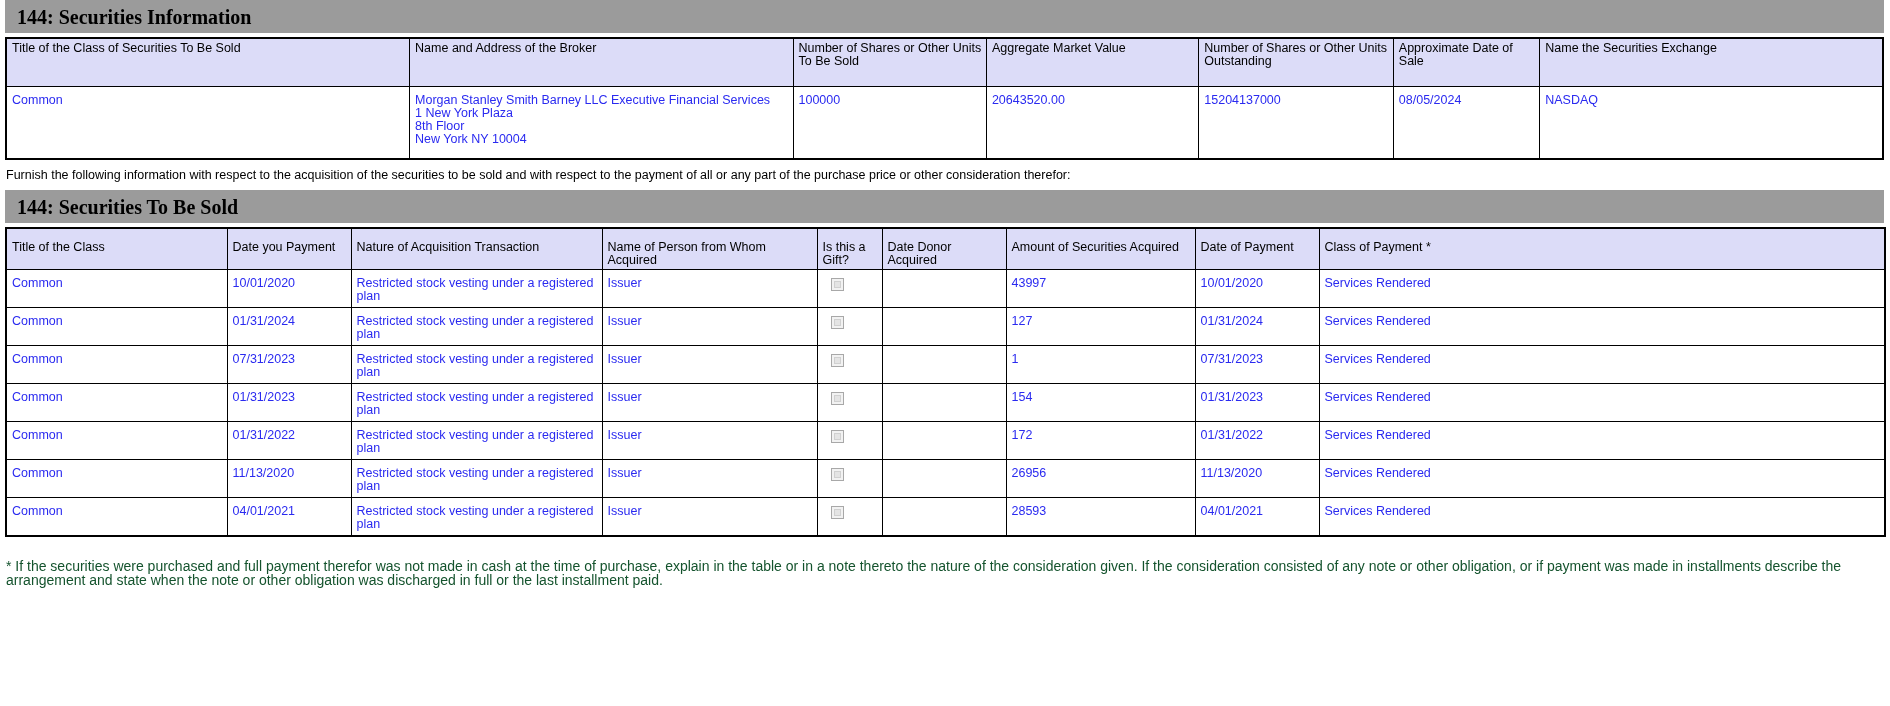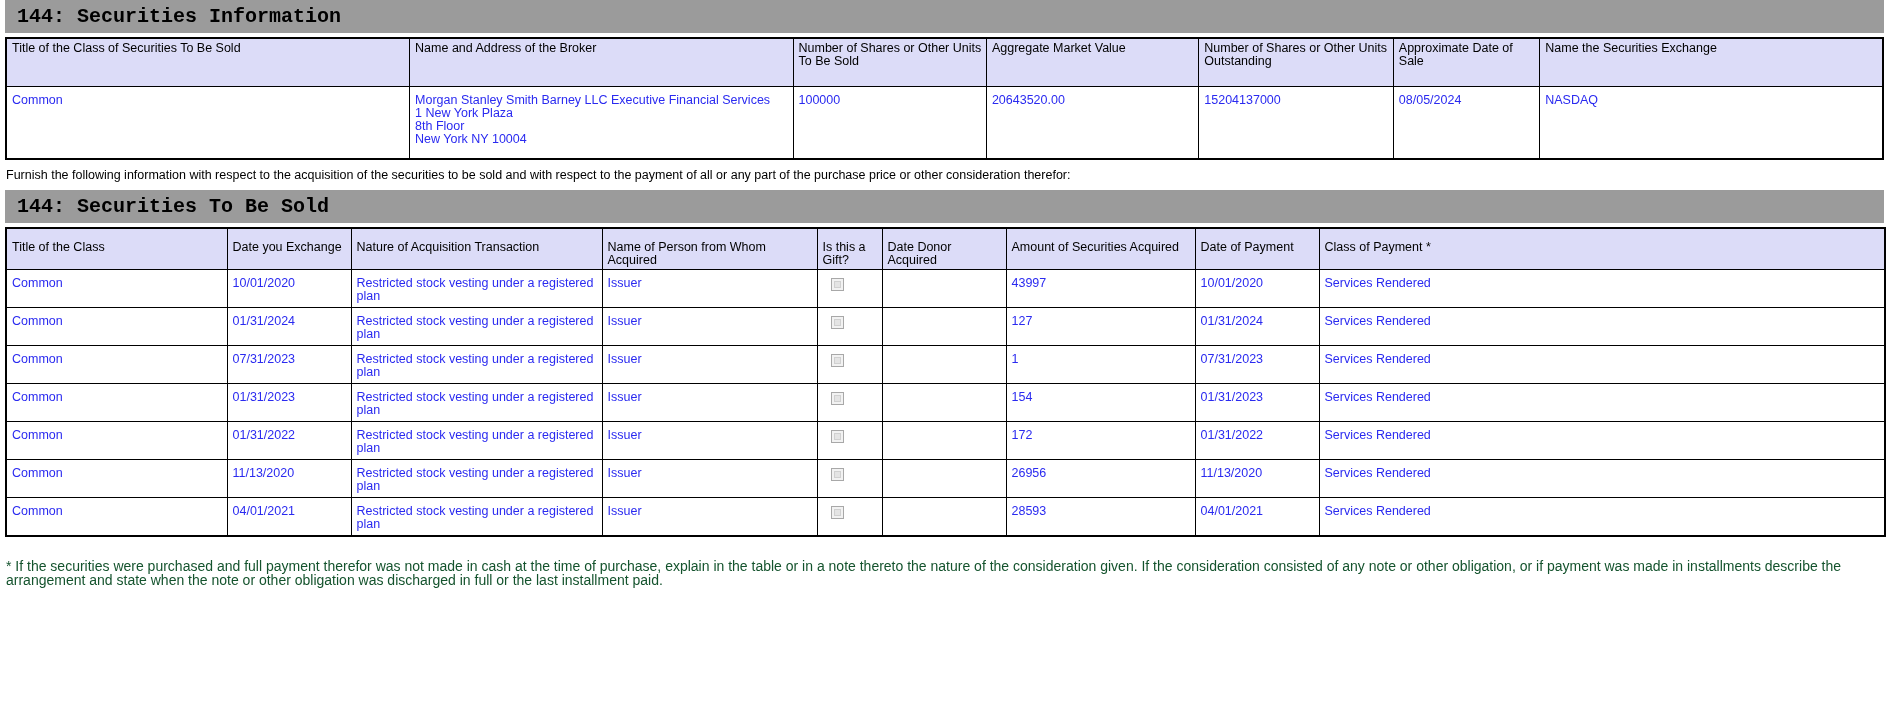--- a/index.html
+++ b/index.html
@@ -30,21 +30,21 @@
     padding-left: 12px;
     box-sizing: border-box;
     margin-bottom: 4px;
   }
   .banner-title {
     font-size: 20px;
     font-weight: bold;
     color: #000000;
     letter-spacing: 0px;
     line-height: 20px;
-    font-family: Liberation Mono, monospace;
+    font-family: Liberation Serif, serif;
   }
   
   table.grid {
     border-collapse: collapse;
     table-layout: fixed;
     width: 100%;
     border: 2px solid #000000;
   }
   table.grid th,
   table.grid td {
@@ -178,21 +178,21 @@
       <col style="width:215px">
       <col style="width:65px">
       <col style="width:124px">
       <col style="width:189px">
       <col style="width:124px">
       <col style="width:566px">
     </colgroup>
     <thead>
       <tr>
         <th class="hdr">Title of the Class</th>
-        <th class="hdr">Date you Exchange</th>
+        <th class="hdr">Date you Payment</th>
         <th class="hdr">Nature of Acquisition Transaction</th>
         <th class="hdr">Name of Person from Whom Acquired</th>
         <th class="hdr">Is this a Gift?</th>
         <th class="hdr">Date Donor Acquired</th>
         <th class="hdr">Amount of Securities Acquired</th>
         <th class="hdr">Date of Payment</th>
         <th class="hdr">Class of Payment *</th>
       </tr>
     </thead>
     <tbody id="sold-rows">

